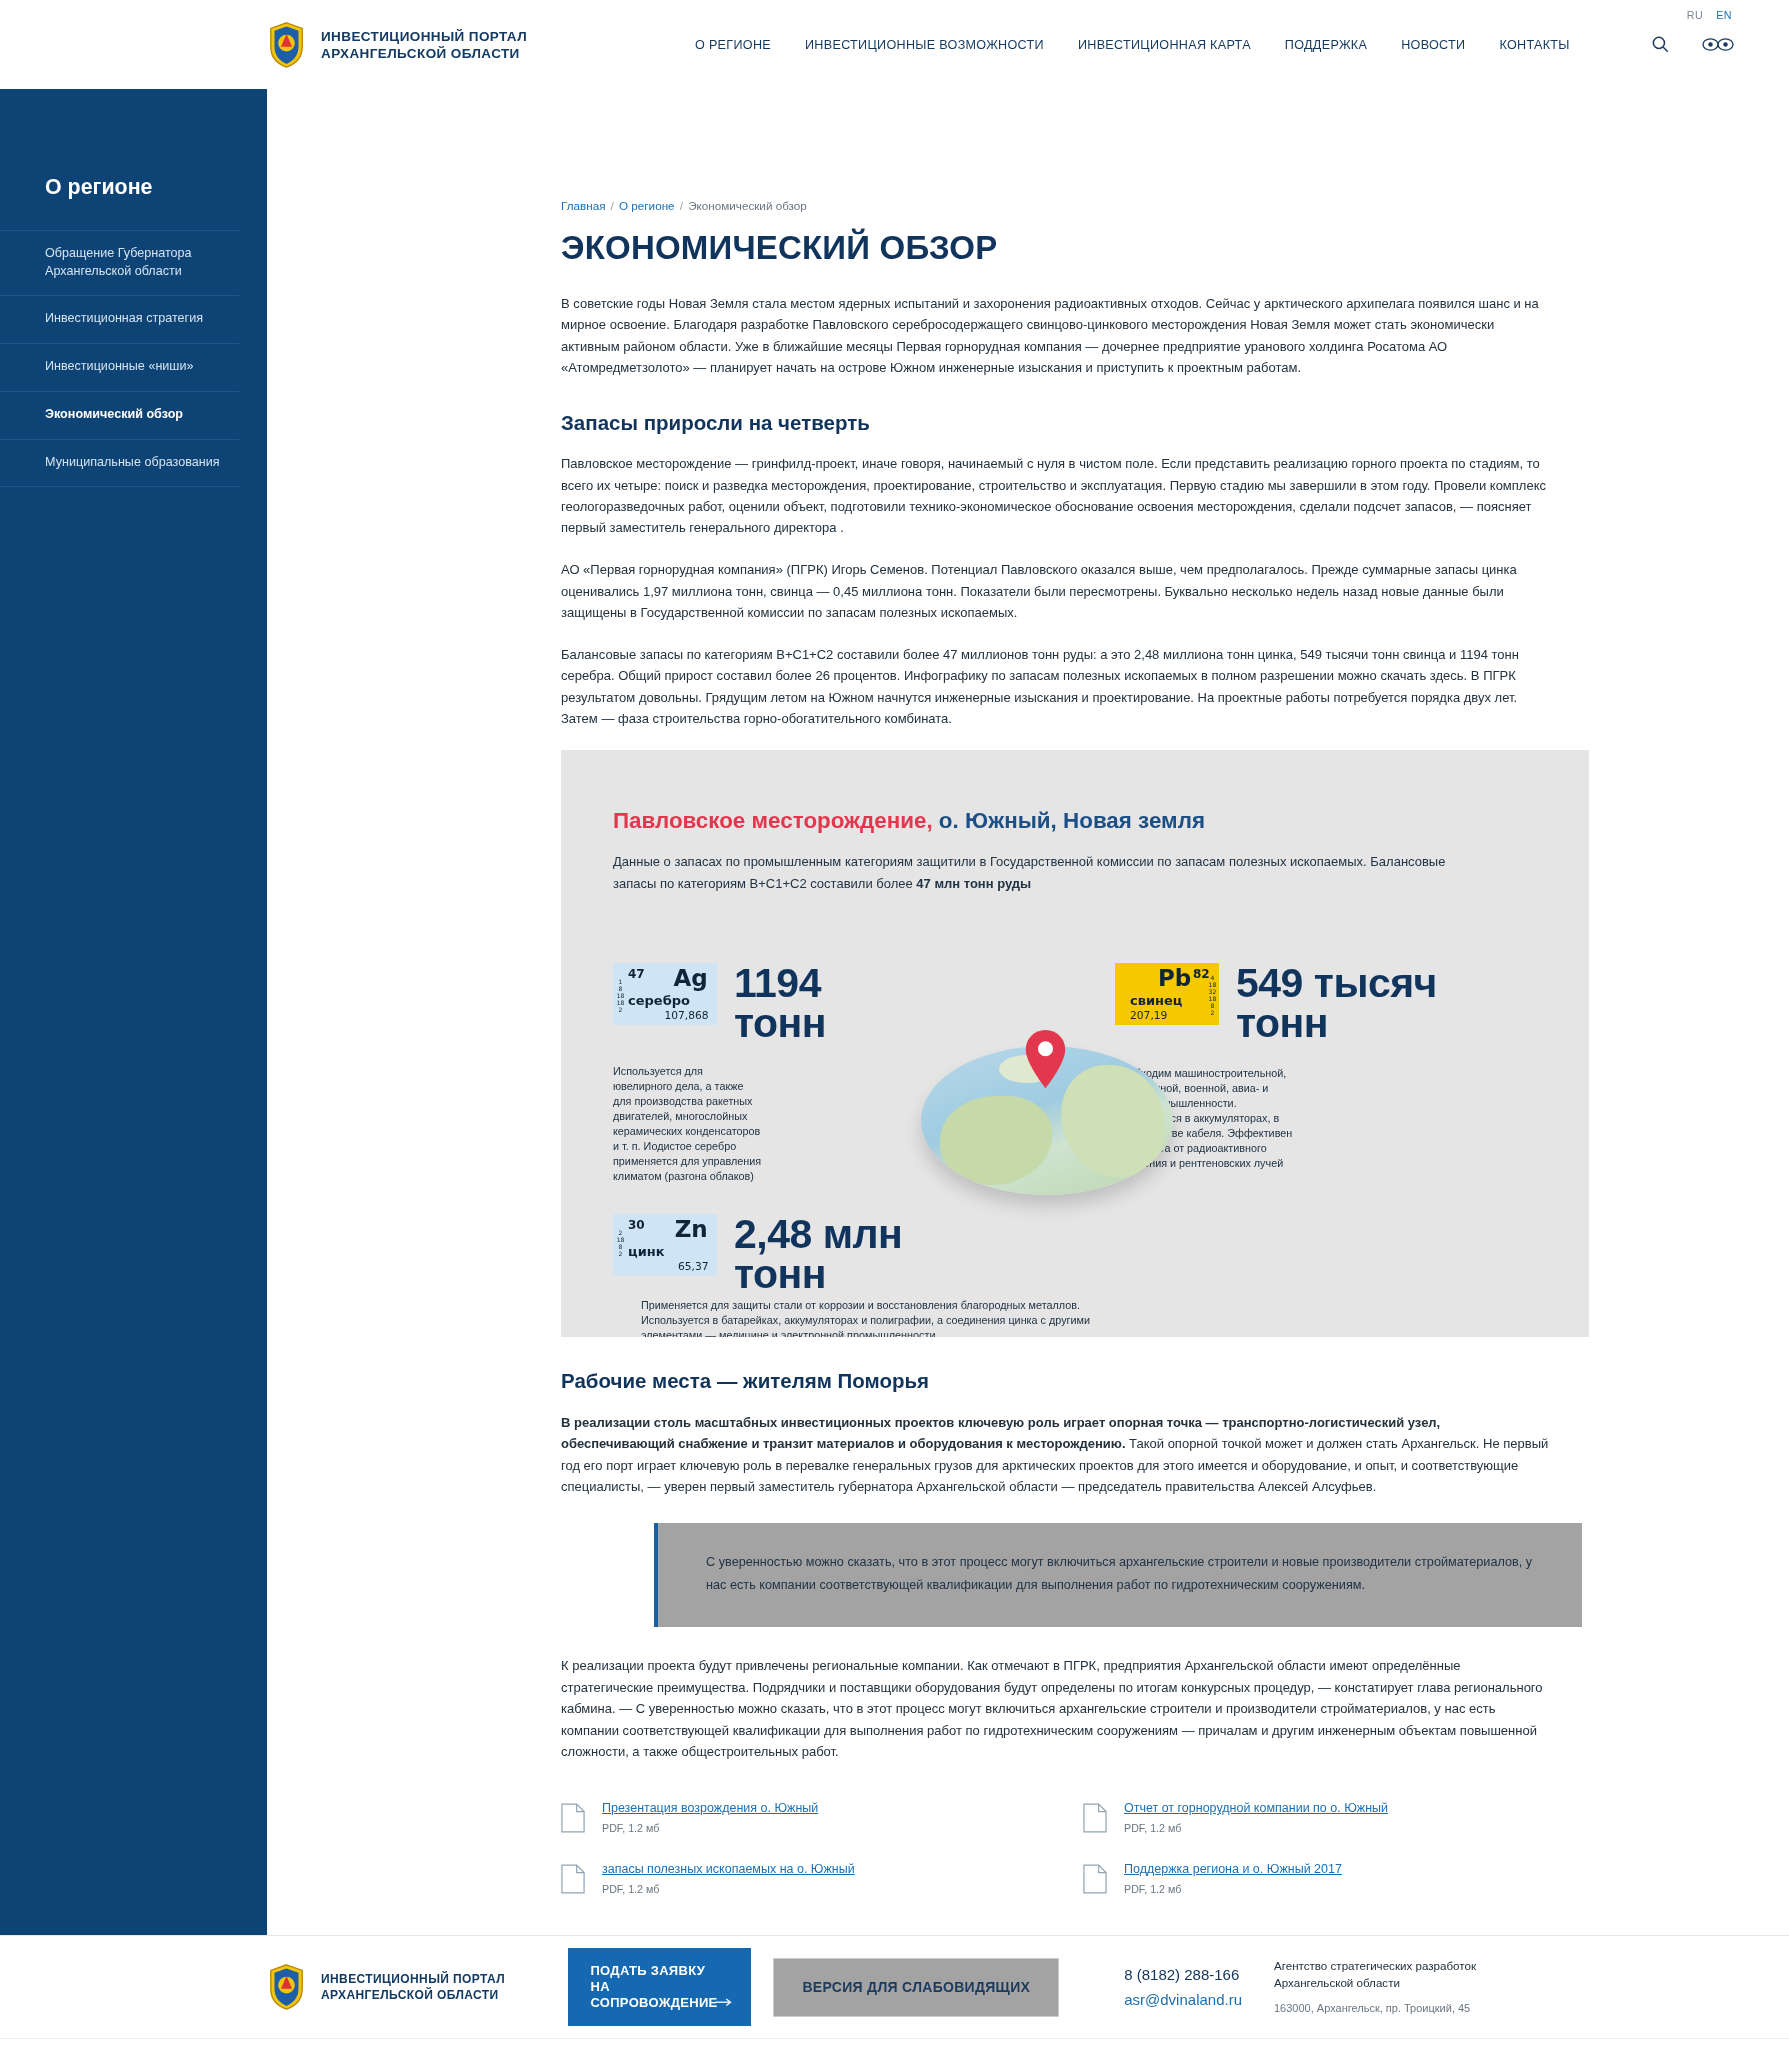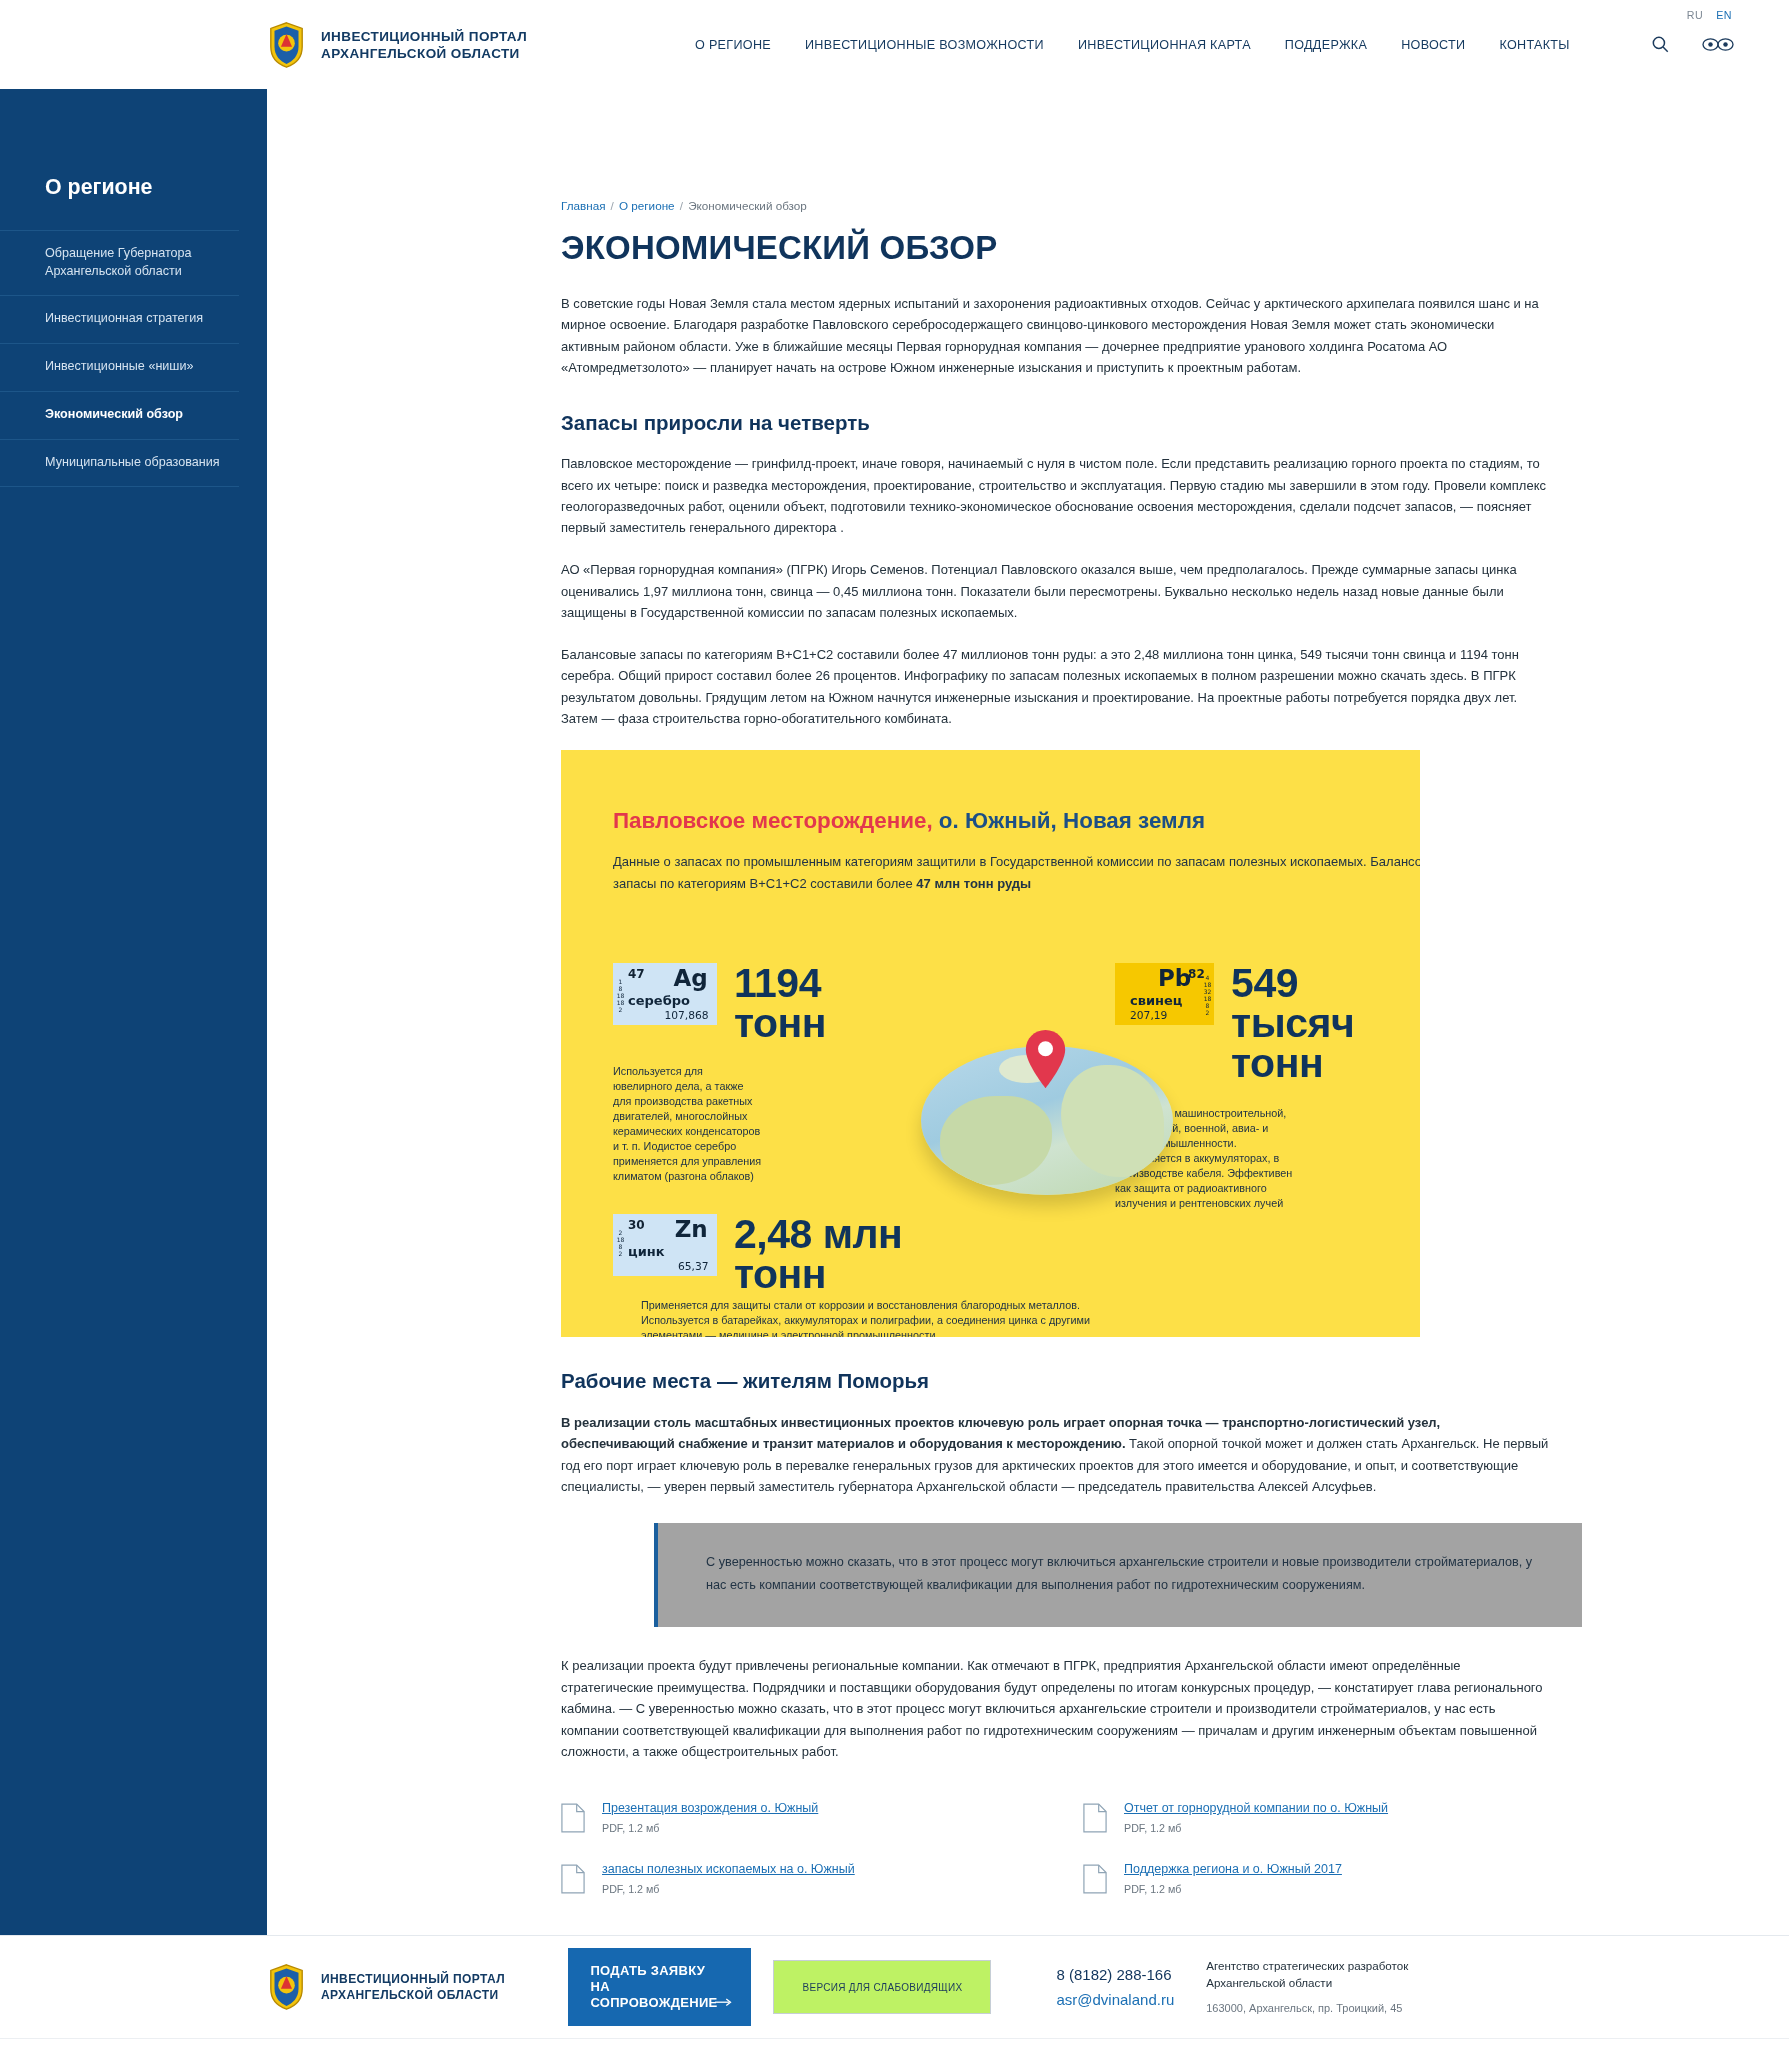--- a/index.html
+++ b/index.html
@@ -133,22 +133,22 @@
     font-size: 13px;
     line-height: 21.4px;
     color: #24323d;
     margin-bottom: 20.5px;
     text-align: left;
   }
   p.body.bold-lead b { font-weight: bold; }
 
   
   .info {
-    background: #fde047;
-    width: 859px;
+    background: #e5e5e5;
+    width: 1028px;
     height: 587px;
     margin: 20.5px 0 28px;
     position: relative;
     overflow: hidden;
   }
   .info-head {
     font-size: 22.4px;
     font-weight: bold;
     margin: 58px 0 0 52px;
   }
@@ -304,24 +304,24 @@
     width: 183px;
     position: relative;
     cursor: pointer;
     border: none;
     text-align: left;
   }
   .btn-apply .arrow { position: absolute; right: 18.6px; bottom: 16px; }
   .btn-vision {
     margin-left: 22.4px;
     border: 0.9px solid #c6ced6;
-    background: #bef264;
+    background: #a3a3a3;
     color: #1b3a5c;
-    font-size: 10px;
-    font-weight: normal;
+    font-size: 14px;
+    font-weight: bold;
     letter-spacing: 0.3px;
     padding: 20.5px 28px;
     cursor: pointer;
   }
   .contacts { margin-left: 65px; }
   .contacts .phone { font-size: 15px; color: #10345c; margin-bottom: 7.5px; }
   .contacts .mail { font-size: 15px; color: #1b6fb4; }
   .agency {
     margin-left: 32px;
     font-size: 11.6px;

